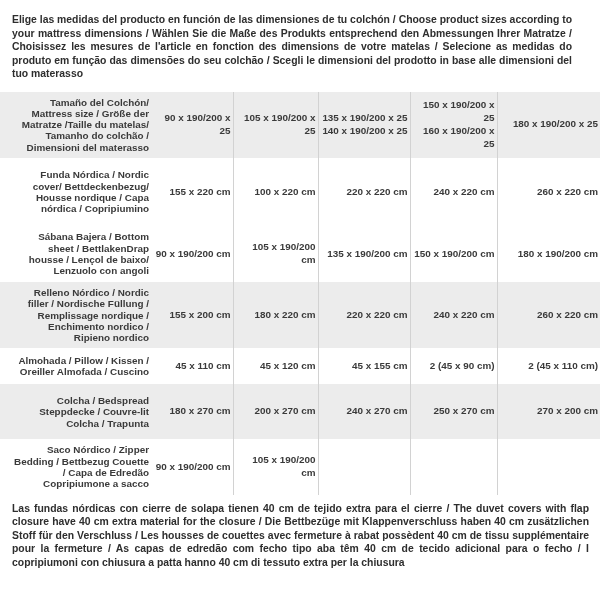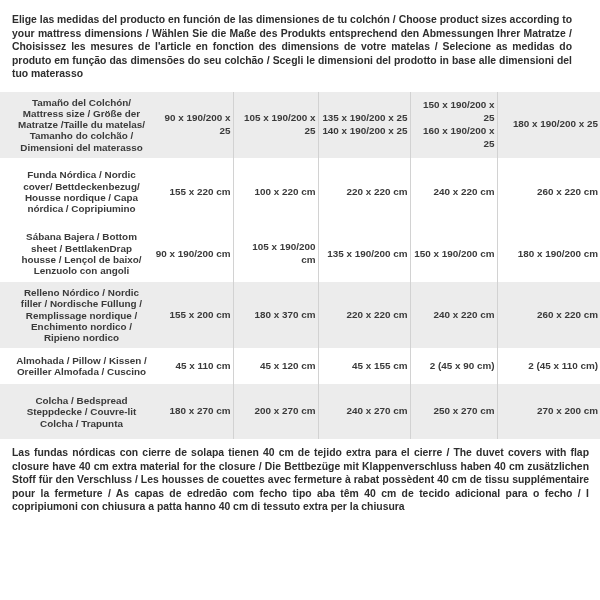--- a/index.html
+++ b/index.html
@@ -29,21 +29,21 @@
     font-size:9.9px;
     font-weight:bold;
     color:#3a3a3a;
     vertical-align:middle;
     overflow:hidden;
   }
   tr.stripe{background:#ececec;}
   td.label-cell{
     padding:5px 3px 5px 14px;
     line-height:1.14;
-    text-align:center;
+    text-align:right;
   }
   td.val-cell{
     text-align:right;
     white-space:pre-line;
     line-height:1.3;
     padding:2px 2px;
   }
   td.val-cell + td.val-cell{
     border-left:1px solid #d2d2d2;
   }
@@ -95,39 +95,47 @@
         <td class="label-cell">Sábana Bajera / Bottom sheet / BettlakenDrap housse / Lençol de baixo/ Lenzuolo con angoli</td>
         <td class="val-cell">90 x 190/200 cm</td>
         <td class="val-cell">105 x 190/200 cm</td>
         <td class="val-cell">135 x 190/200 cm</td>
         <td class="val-cell">150 x 190/200 cm</td>
         <td class="val-cell">180 x 190/200 cm</td>
       </tr>
       <tr class="stripe" style="height:60px">
         <td class="label-cell">Relleno Nórdico / Nordic filler / Nordische Füllung / Remplissage nordique / Enchimento nordico / Ripieno nordico</td>
         <td class="val-cell">155 x 200 cm</td>
-        <td class="val-cell">180 x 370 cm</td>
+        <td class="val-cell">180 x 220 cm</td>
         <td class="val-cell">220 x 220 cm</td>
         <td class="val-cell">240 x 220 cm</td>
         <td class="val-cell">260 x 220 cm</td>
       </tr>
       <tr style="height:36px">
         <td class="label-cell">Almohada / Pillow / Kissen / Oreiller Almofada / Cuscino</td>
         <td class="val-cell">45 x 110 cm</td>
         <td class="val-cell">45 x 120 cm</td>
         <td class="val-cell">45 x 155 cm</td>
         <td class="val-cell">2 (45 x 90 cm)</td>
         <td class="val-cell">2 (45 x 110 cm)</td>
       </tr>
       <tr class="stripe" style="height:55px">
         <td class="label-cell">Colcha / Bedspread Steppdecke / Couvre-lit Colcha / Trapunta</td>
         <td class="val-cell">180 x 270 cm</td>
         <td class="val-cell">200 x 270 cm</td>
         <td class="val-cell">240 x 270 cm</td>
         <td class="val-cell">250 x 270 cm</td>
         <td class="val-cell">270 x 200 cm</td>
       </tr>
+      <tr style="height:52px">
+        <td class="label-cell">Saco Nórdico / Zipper Bedding / Bettbezug Couette / Capa de Edredão Copripiumone a sacco</td>
+        <td class="val-cell">90 x 190/200 cm</td>
+        <td class="val-cell">105 x 190/200 cm</td>
+        <td class="val-cell"></td>
+        <td class="val-cell"></td>
+        <td class="val-cell"></td>
+      </tr>
     </tbody>
   </table>
 
   <div class="outro">Las fundas nórdicas con cierre de solapa tienen 40 cm de tejido extra para el cierre / The duvet covers with flap closure have 40 cm extra material for the closure / Die Bettbezüge mit Klappenverschluss haben 40 cm zusätzlichen Stoff für den Verschluss / Les housses de couettes avec fermeture à rabat possèdent 40 cm de tissu supplémentaire pour la fermeture / As capas de edredão com fecho tipo aba têm 40 cm de tecido adicional para o fecho / I copripiumoni con chiusura a patta hanno 40 cm di tessuto extra per la chiusura</div>
 
 </div>
 
 </body></html>

